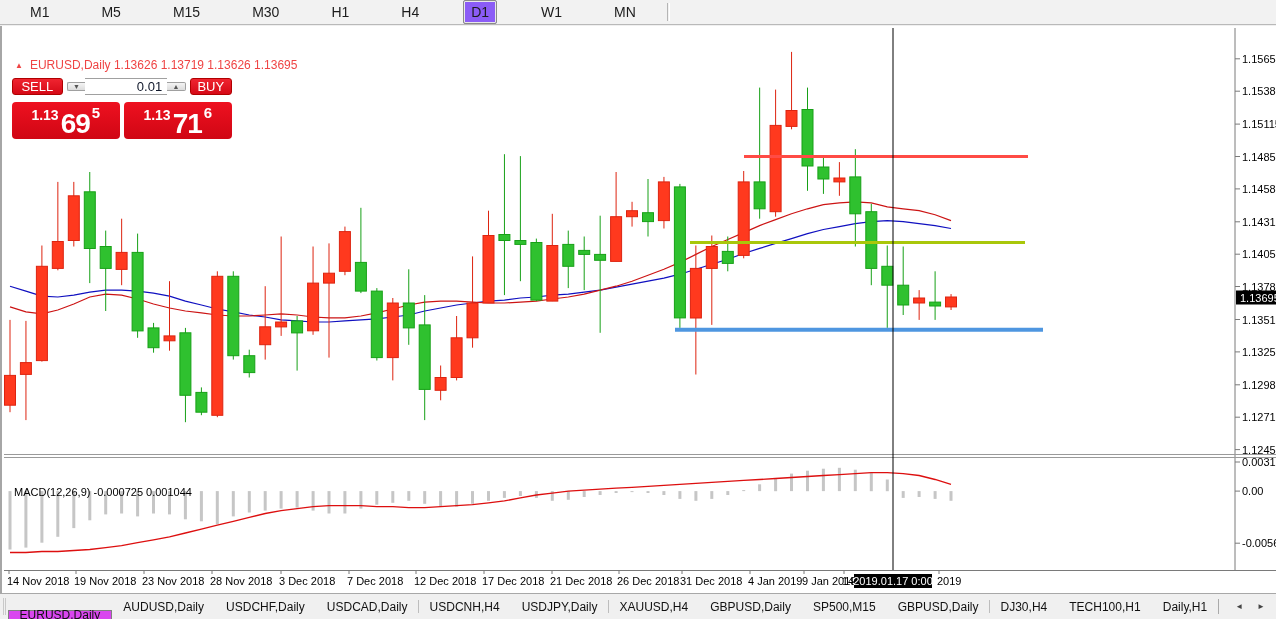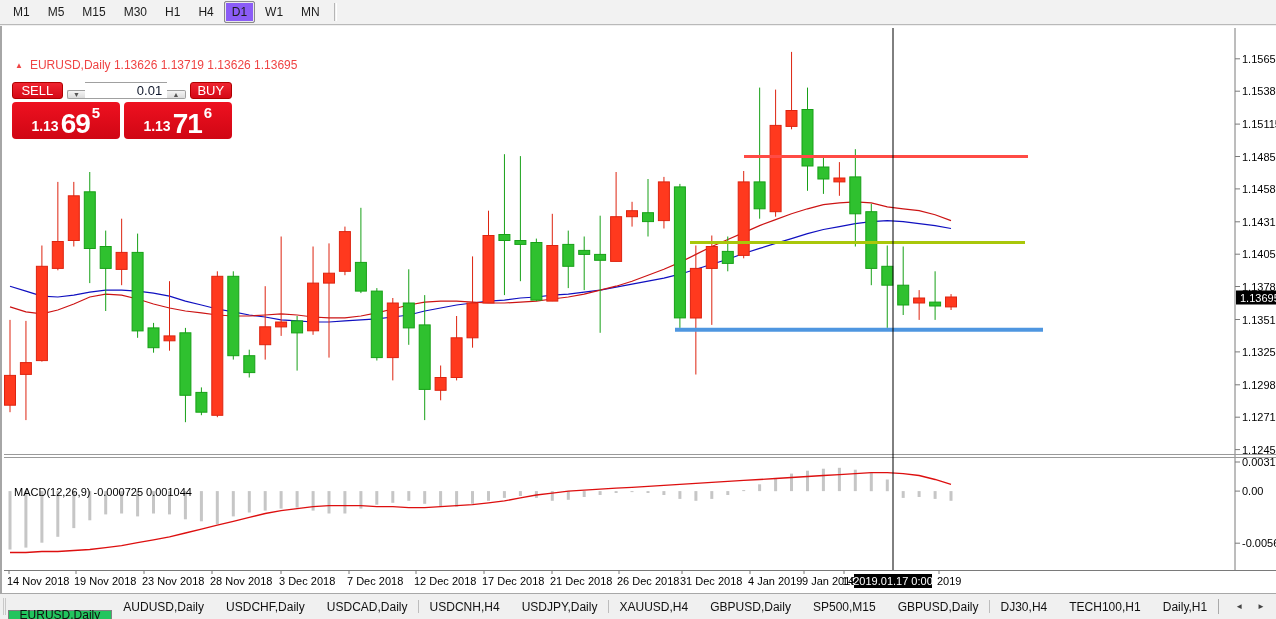--- a/index.html
+++ b/index.html
@@ -2,63 +2,63 @@
 <html><head>
 <meta charset="utf-8">
 <style>
   html,body{margin:0;padding:0;width:1276px;height:619px;overflow:hidden;
     font-family:"Liberation Sans",sans-serif;background:#f0f0f0;}
   #app{position:relative;width:1276px;height:619px;}
 
   
   .toolbar{position:absolute;top:0;left:0;right:0;height:25px;background:#f2f2f2;
     border-bottom:1px solid #b9b9b9;display:flex;align-items:center;padding-left:4px;box-sizing:border-box;}
-  .tf-btn{font-size:12px;color:#1c1c1c;padding:3px 7px;margin:0 1px;border:1px solid transparent;
+  .tf-btn{font-size:14px;color:#1c1c1c;padding:3px 7px;margin:0 18px;border:1px solid transparent;
     border-radius:2px;cursor:default;white-space:nowrap;text-align:right;}
   .tf-btn.active{background:#8b5cf6;border:1px solid #8a8a8a;box-shadow:inset 0 0 0 1px #e8e8e8;}
   .tb-sep{width:1px;height:18px;border-left:1px solid #b5b5b5;border-right:1px solid #ffffff;margin:0 5px;}
 
   
   .chart-region{position:absolute;top:26px;left:0;right:0;bottom:26px;background:#ffffff;
     border-left:2px solid #a6a6a6;box-sizing:border-box;}
   svg{position:absolute;top:0;left:0;}
 
   .chart-title{position:absolute;left:13px;top:32px;font-size:12px;color:#ef4444;z-index:5;}
   .chart-title .tri{font-size:8px;margin-right:7px;position:relative;top:-1px;}
 
   .macd-label{position:absolute;left:12px;top:460px;font-size:11px;color:#000;z-index:5;}
 
   
   .trade-panel{position:absolute;left:10px;top:47px;width:220px;z-index:6;}
-  .tp-row1{display:flex;align-items:flex-end;height:26px;}
+  .tp-row1{display:flex;align-items:center;height:26px;}
   .tp-btn{background:linear-gradient(#ef2430,#d50916);color:#fff;font-size:13px;
     border:1px solid #b00000;border-radius:3px;display:flex;align-items:center;justify-content:center;cursor:pointer;}
   .sell-btn{width:53px;}
   .buy-btn{width:44px;margin-left:4px;}
   .spin-btn{width:19px;background:linear-gradient(#f4f4f4,#dcdcdc);border:1px solid #a0a0a0;color:#555;
     font-size:7px;display:flex;align-items:center;justify-content:center;cursor:pointer;}
   .spin-down{margin-left:4px;border-right:0;border-radius:2px 0 0 2px;}
   .spin-up{border-left:0;border-radius:0 2px 2px 0;}
   .vol-input{width:72px;border:1px solid #a0a0a0;border-left:0;border-right:0;font-size:13px;
     text-align:right;padding:0 5px;font-family:"Liberation Sans",sans-serif;color:#0f172a;background:#fff;outline:none;}
   .tp-row2{display:flex;margin-top:3px;height:37px;}
   .price-panel{background:linear-gradient(#ee1120,#d00614);color:#fff;border-radius:4px;
     display:flex;align-items:flex-end;justify-content:center;padding:1px 5px 3px;cursor:pointer;}
   .pp-left{width:103px;}
   .pp-right{width:104px;margin-left:4px;}
-  .pp-prefix{font-size:14px;font-weight:bold;margin-right:2px;margin-bottom:2px;}
+  .pp-prefix{font-size:14px;font-weight:bold;margin-right:2px;margin-bottom:13px;}
   .pp-big{font-size:28px;font-weight:bold;line-height:0.9;letter-spacing:-1px;}
   .pp-sup{font-size:15px;font-weight:bold;align-self:flex-start;margin-left:2px;margin-top:1px;}
 
   
   .tabbar{position:absolute;left:0;right:0;bottom:0;height:26px;background:#f0f0f0;
     border-top:1px solid #a8a8a8;display:flex;align-items:stretch;box-sizing:border-box;}
   .tab-grip{width:10px;margin:4px 2px 4px 3px;border-left:1px solid #c9c9c9;border-right:1px solid #c9c9c9;}
   .tab{font-size:12px;color:#111;display:flex;align-items:center;padding:0 11px;white-space:nowrap;cursor:pointer;}
-  .tab.active{background:#22c55e;border:1px solid #808080;border-bottom:0;margin-top:16px;position:relative;z-index:2;}
+  .tab.active{background:#d946ef;border:1px solid #808080;border-bottom:0;margin-top:16px;position:relative;z-index:2;}
   .tab-sep{width:1px;height:13px;background:#bdbdbd;align-self:center;}
   .tab-scroll{margin-left:auto;display:flex;align-items:center;padding-right:4px;}
   .tab-scroll .divider{width:1px;height:15px;background:#aaaaaa;margin-right:9px;}
   .scroll-btn{font-size:8px;color:#444;padding:4px 7px;cursor:pointer;}
 </style>
 </head>
 <body>
 
 <div id="app">
 

